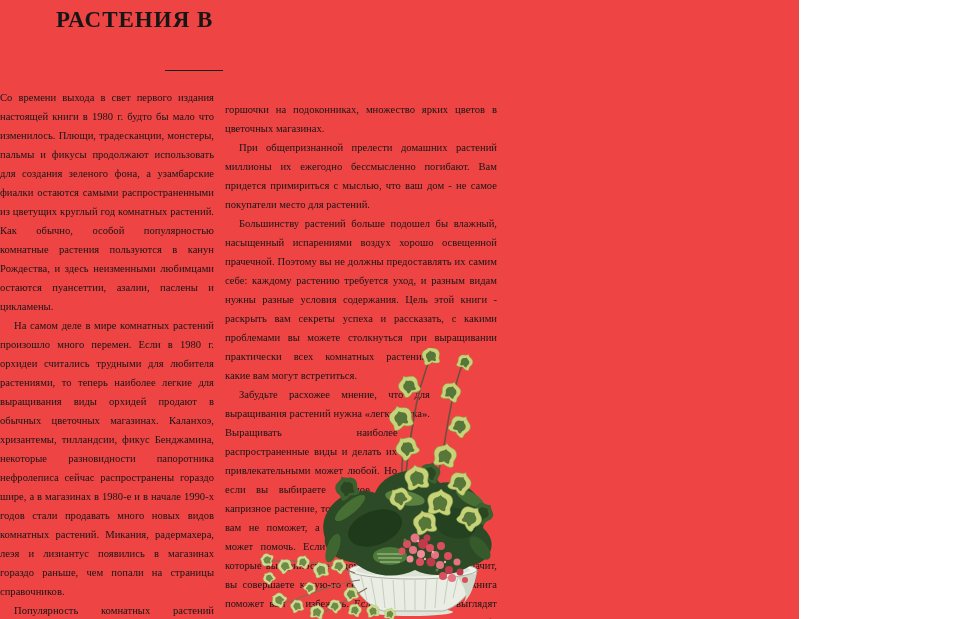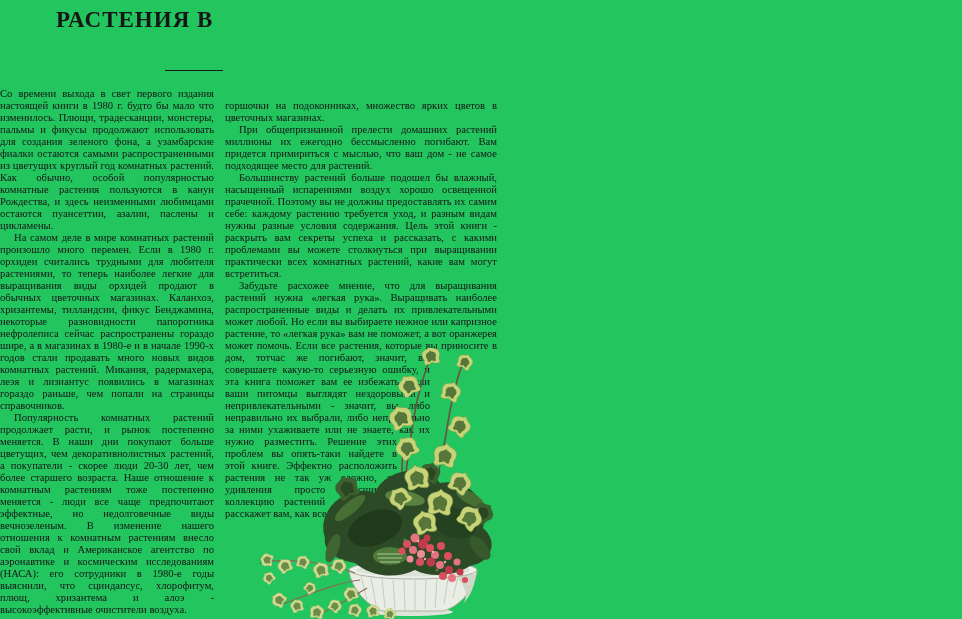--- a/index.html
+++ b/index.html
@@ -1,35 +1,35 @@
 <!DOCTYPE html>
 <html><head>
 <meta charset="utf-8">
 <style>
   html,body{margin:0;padding:0;background:#ffffff;}
   .page{
     position:relative;
-    width:962px;height:619px;
-    background:#22c55e;
+    width:799px;height:619px;
+    background:#ef4444;
     overflow:hidden;
     font-family:"Liberation Serif", serif;
     color:#161616;
   }
   .title-block{
     position:absolute;left:56px;top:5px;width:170px;
     font-weight:bold;font-size:23px;line-height:30px;letter-spacing:1px;
   }
   .title-line2{padding-left:22px;}
   .title-rule{
     position:absolute;left:165px;top:70px;width:58px;height:0;
     border-top:1.5px solid #1a1a1a;
   }
   .col{
     position:absolute;top:88px;
-    font-size:10.6px;line-height:12px;
+    font-size:10.6px;line-height:19px;
     text-align:justify;
   }
   .col p{margin:0;text-indent:14px;}
   .col p.noindent{text-indent:0;}
   .col-1{left:0;width:214px;height:531px;overflow:hidden;}
   .col-2{left:225px;width:272px;height:531px;overflow:hidden;margin-top:12px;}
   .wrap-spacer{
     float:right;width:100px;height:450px;
     shape-outside: polygon(100px 262px, 36px 262px, 36px 344px, 3px 344px, 3px 450px, 100px 450px);
     shape-margin:3px;
@@ -55,21 +55,21 @@
   <div class="col col-1">
     <p class="noindent">Со времени выхода в свет первого издания настоящей книги в 1980 г. будто бы мало что изменилось. Плющи, традесканции, монстеры, пальмы и фикусы продолжают использовать для создания зеленого фона, а узамбарские фиалки остаются самыми распространенными из цветущих круглый год комнатных растений. Как обычно, особой популярностью комнатные растения пользуются в канун Рождества, и здесь неизменными любимцами остаются пуансеттии, азалии, паслены и цикламены.</p>
     <p>На самом деле в мире комнатных растений произошло много перемен. Если в 1980 г. орхидеи считались трудными для любителя растениями, то теперь наиболее легкие для выращивания виды орхидей продают в обычных цветочных магазинах. Каланхоэ, хризантемы, тилландсии, фикус Бенджамина, некоторые разновидности папоротника нефролеписа сейчас распространены гораздо шире, а в магазинах в 1980-е и в начале 1990-х годов стали продавать много новых видов комнатных растений. Микания, радермахера, леэя и лизиантус появились в магазинах гораздо раньше, чем попали на страницы справочников.</p>
     <p>Популярность комнатных растений продолжает расти, и рынок постепенно меняется. В наши дни покупают больше цветущих, чем декоративнолистных растений, а покупатели - скорее люди 20-30 лет, чем более старшего возраста. Наше отношение к комнатным растениям тоже постепенно меняется - люди все чаще предпочитают эффектные, но недолговечные виды вечнозеленым. В изменение нашего отношения к комнатным растениям внесло свой вклад и Американское агентство по аэронавтике и космическим исследованиям (НАСА): его сотрудники в 1980-е годы выяснили, что сциндапсус, хлорофитум, плющ, хризантема и алоэ - высокоэффективные очистители воздуха.</p>
 
   </div>
 
   <div class="col col-2">
     <div class="wrap-spacer"></div>
     <p class="noindent">горшочки на подоконниках, множество ярких цветов в цветочных магазинах.</p>
-    <p>При общепризнанной прелести домашних растений миллионы их ежегодно бессмысленно погибают. Вам придется примириться с мыслью, что ваш дом - не самое подходящее место для растений.</p>
+    <p>При общепризнанной прелести домашних растений миллионы их ежегодно бессмысленно погибают. Вам придется примириться с мыслью, что ваш дом - не самое покупатели место для растений.</p>
     <p>Большинству растений больше подошел бы влажный, насыщенный испарениями воздух хорошо освещенной прачечной. Поэтому вы не должны предоставлять их самим себе: каждому растению требуется уход, и разным видам нужны разные условия содержания. Цель этой книги - раскрыть вам секреты успеха и рассказать, с какими проблемами вы можете столкнуться при выращивании практически всех комнатных растений, какие вам могут встретиться.</p>
     <p>Забудьте расхожее мнение, что для выращивания растений нужна «легкая рука». Выращивать наиболее распространенные виды и делать их привлекательными может любой. Но если вы выбираете нежное или капризное растение, то «легкая рука» вам не поможет, а вот оранжерея может помочь. Если все растения, которые вы приносите в дом, тотчас же погибают, значит, вы совершаете какую-то серьезную ошибку, и эта книга поможет вам ее избежать. Если ваши питомцы выглядят нездоровыми и непривлекательными - значит, вы либо неправильно их выбрали, либо неправильно за ними ухаживаете или не знаете, как их нужно разместить. Решение этих проблем вы опять-таки найдете в этой книге. Эффектно расположить растения не так уж сложно, до удивления просто расширить коллекцию растений - эта книга расскажет вам, как все это сделать.</p>
   </div>
 
   <span class="stray-mark">&gt;</span>
 
   <svg class="plant" viewBox="0 0 250 271" xmlns="http://www.w3.org/2000/svg">
     <defs>
       <g id="leafA">
         <path d="M0,-14 C3,-9 10,-11 12,-5 C14,1 9,3 11,8 C12,13 5,12 0,9 C-5,12 -12,13 -11,8 C-9,3 -14,1 -12,-5 C-10,-11 -3,-9 0,-14 Z" fill="#c8d377" stroke="#8ca353" stroke-width="0.6"></path>

